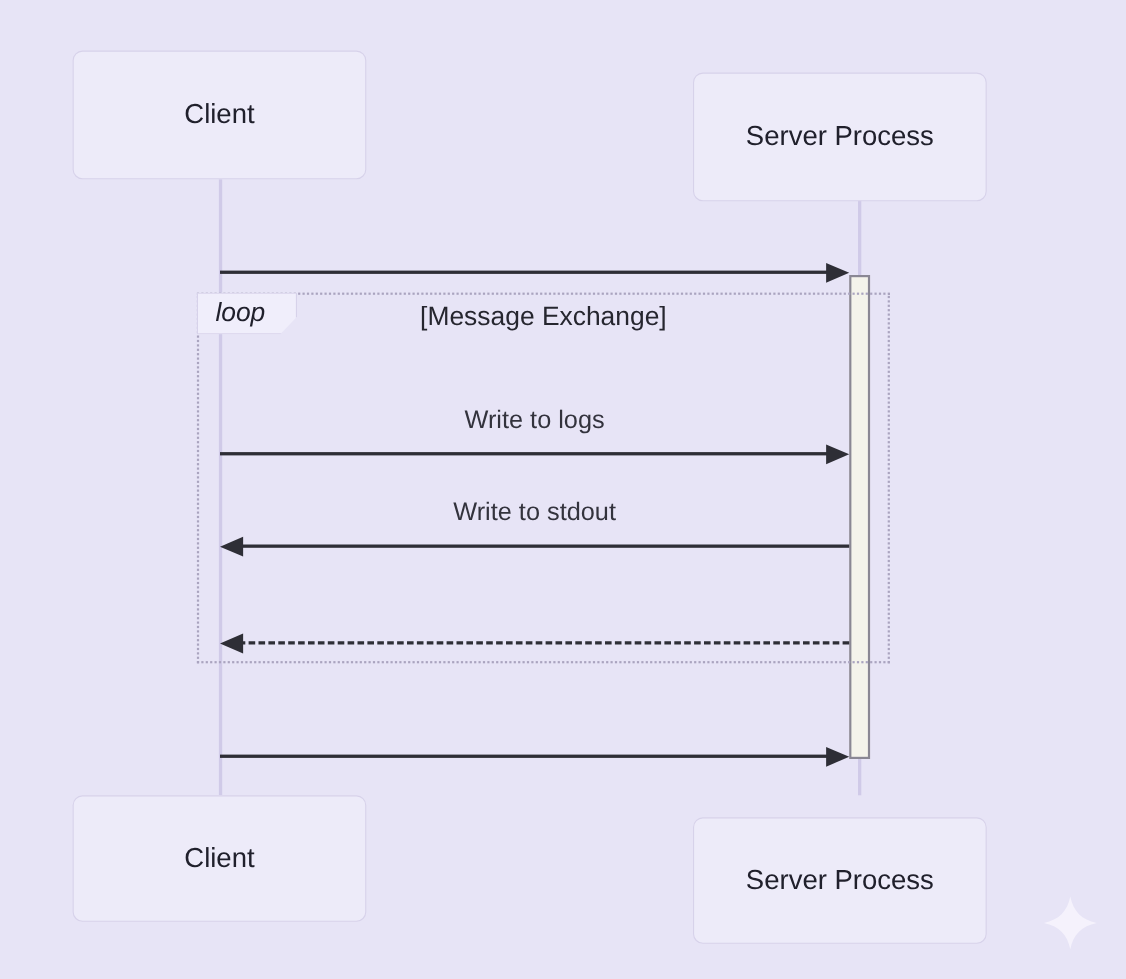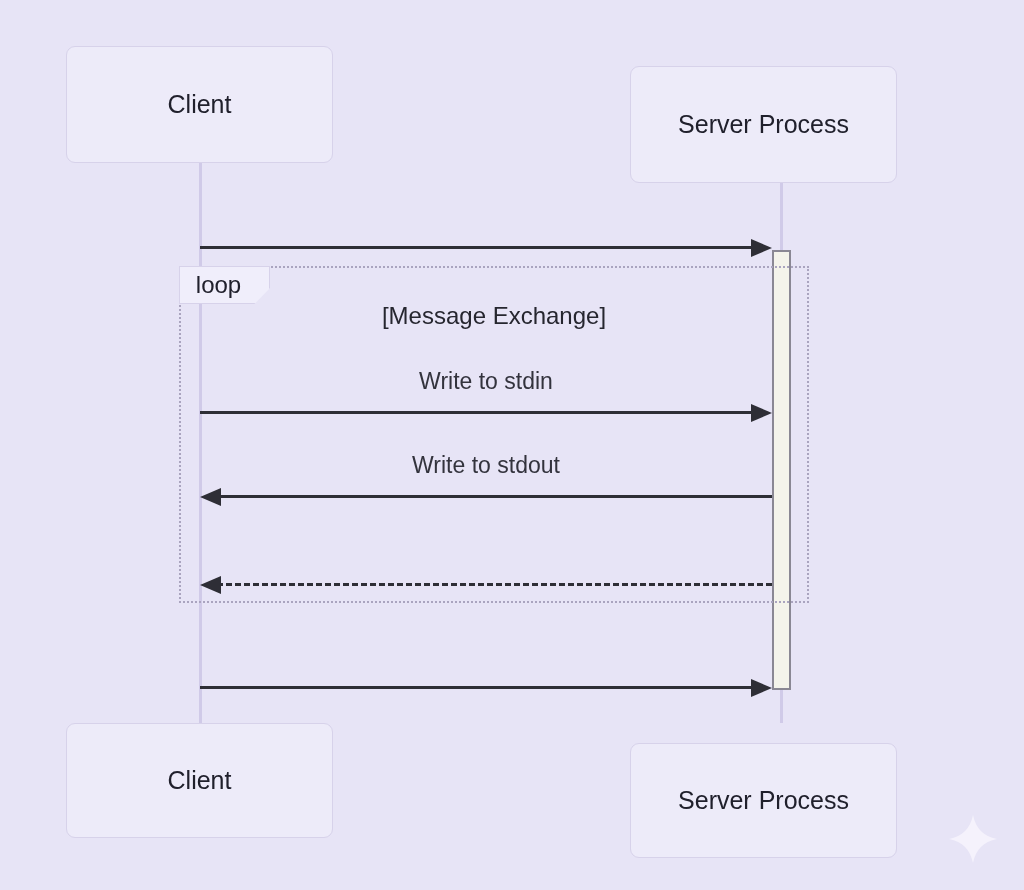--- a/index.html
+++ b/index.html
@@ -84,30 +84,30 @@
     height: 38px;
     background: var(--label-fill);
     border: 1.5px solid var(--actor-border);
     clip-path: polygon(0 0, 100% 0, 100% 58%, 83% 100%, 0 100%);
     display: flex;
     align-items: center;
     justify-content: center;
     padding-right: 12px;
     font-size: 24px;
     color: #20202c;
+    font-style: italic;
   }
   .loop-condition {
     position: absolute;
     left: 179px;
     top: 274px;
     width: 630px;
     text-align: center;
     font-size: 24px;
     color: #26262f;
-    margin-top: 28px;
   }
 
   
   .msg-label {
     position: absolute;
     left: 200px;
     width: 572px;
     text-align: center;
     font-size: 23px;
     color: var(--text);
@@ -154,21 +154,21 @@
   <div class="arrowhead right" style="left:751px; top:239px;"></div>
 
   <div class="activation"></div>
 
   <div class="loop-frame"></div>
   <div class="loop-label">
     <span>loop</span>
   </div>
   <div class="loop-condition">[Message Exchange]</div>
 
-  <div class="msg-label" style="top:368px">Write to stdin</div>
+  <div class="msg-label" style="top:368px">Write to logs</div>
   <div class="msg-line solid" style="left:200px; top:411px; width:555px;"></div>
   <div class="arrowhead right" style="left:751px; top:404px;"></div>
 
   <div class="msg-label" style="top:452px">Write to stdout</div>
   <div class="msg-line solid" style="left:217px; top:495px; width:555px;"></div>
   <div class="arrowhead left" style="left:200px; top:488px;"></div>
 
   <div class="msg-line dashed" style="left:217px; top:583px; width:555px;"></div>
   <div class="arrowhead left" style="left:200px; top:576px;"></div>
 

